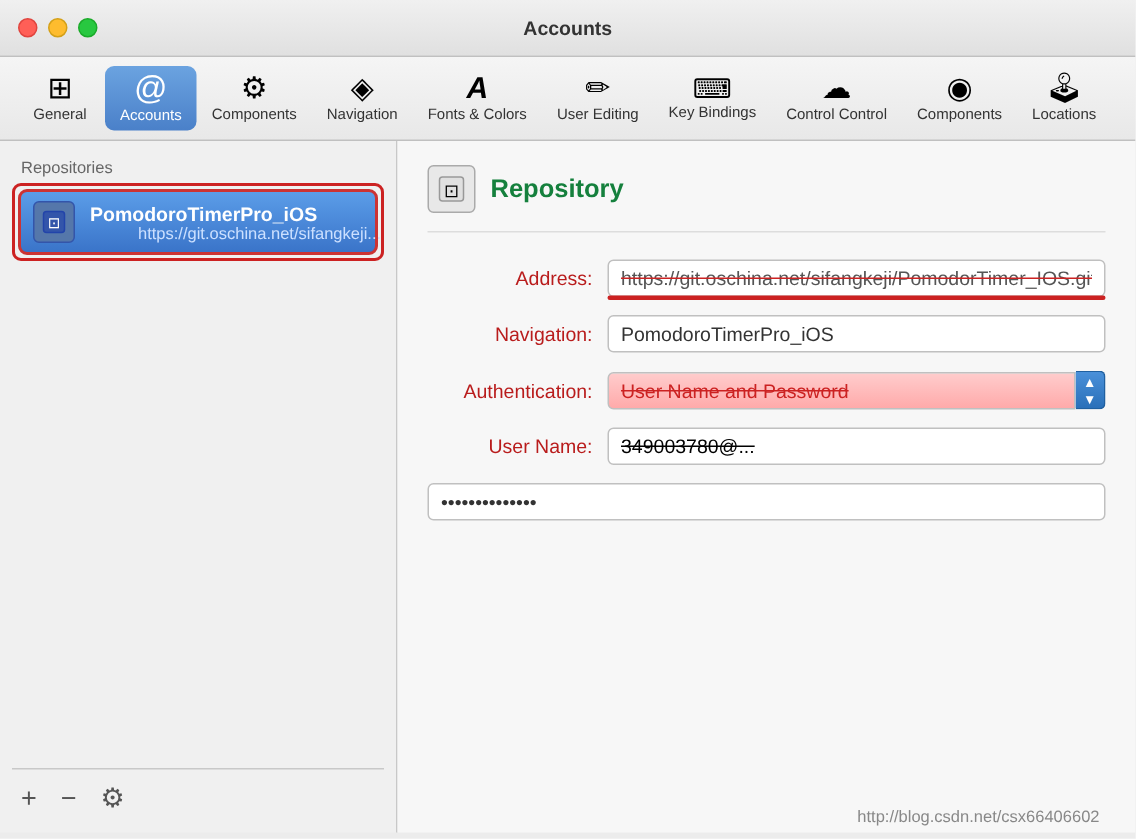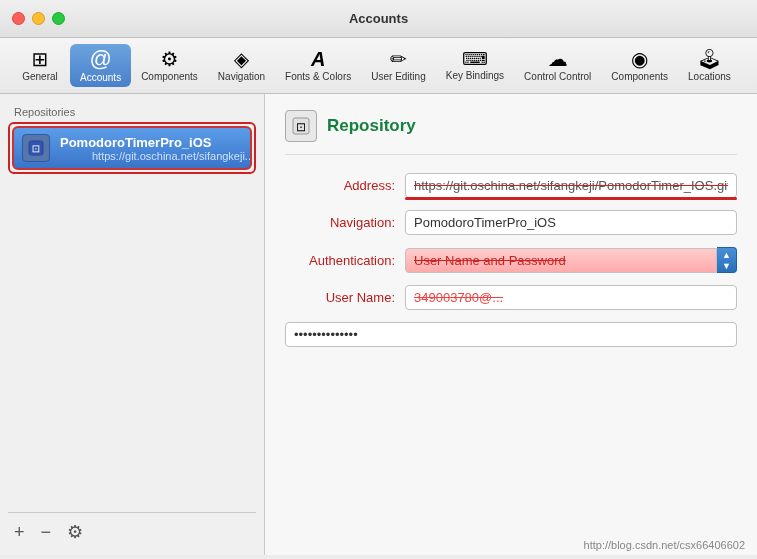--- a/index.html
+++ b/index.html
@@ -416,25 +416,25 @@
             <span>▲</span>
             <span>▼</span>
           </div>
         </div>
       </div>
     </div>
 
     <div class="form-row">
       <span class="form-label">User Name:</span>
       <div class="form-field-container">
-        <input type="text" class="form-input" style="color: #ef4444; text-decoration: line-through;" value="349003780@...">
+        <input type="text" class="form-input" style="color: #000000; text-decoration: line-through;" value="349003780@...">
       </div>
     </div>
 
     <div class="form-row">
       <div class="form-field-container">
         <input type="password" class="form-input" value="••••••••••••••" style="">
       </div>
     </div>
   </div>
 
-  <div class="watermark" style="position:absolute; bottom:4px; right:12px; font-size:11px; color:#888;">http://blog.csdn.net/csx66406602</div>
+  <div class="watermark" style="position:absolute; bottom:4px; right:24px; font-size:11px; color:#888;">http://blog.csdn.net/csx66406602</div>
 </div>
 
 </body></html>

